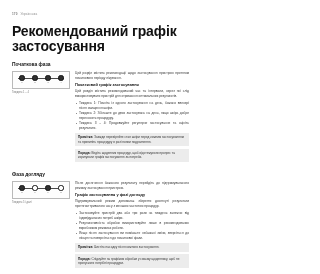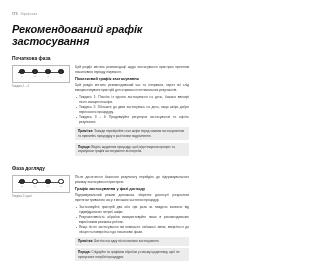--- a/index.html
+++ b/index.html
@@ -35,27 +35,26 @@
     line-height: 1;
     color: #8a8a8a;
     letter-spacing: 0.12px;
     margin-bottom: 8px;
   }
   .runhead .pageno { font-weight: 700; color: #7d7d7d; }
   .runhead .lang   { color: #8a8a8a; }
 
   
   .page-title {
-    font-size: 11px;
+    font-size: 14px;
     font-weight: 700;
     line-height: 1.05;
     letter-spacing: -0.12px;
     color: #111111;
     margin: 0 0 9px 0;
-    font-style: italic;
   }
 
   
   .section { margin-bottom: 2px; }
 
   .section-title {
     font-size: 4.9px;
     font-weight: 700;
     line-height: 1.1;
     color: #141414;

